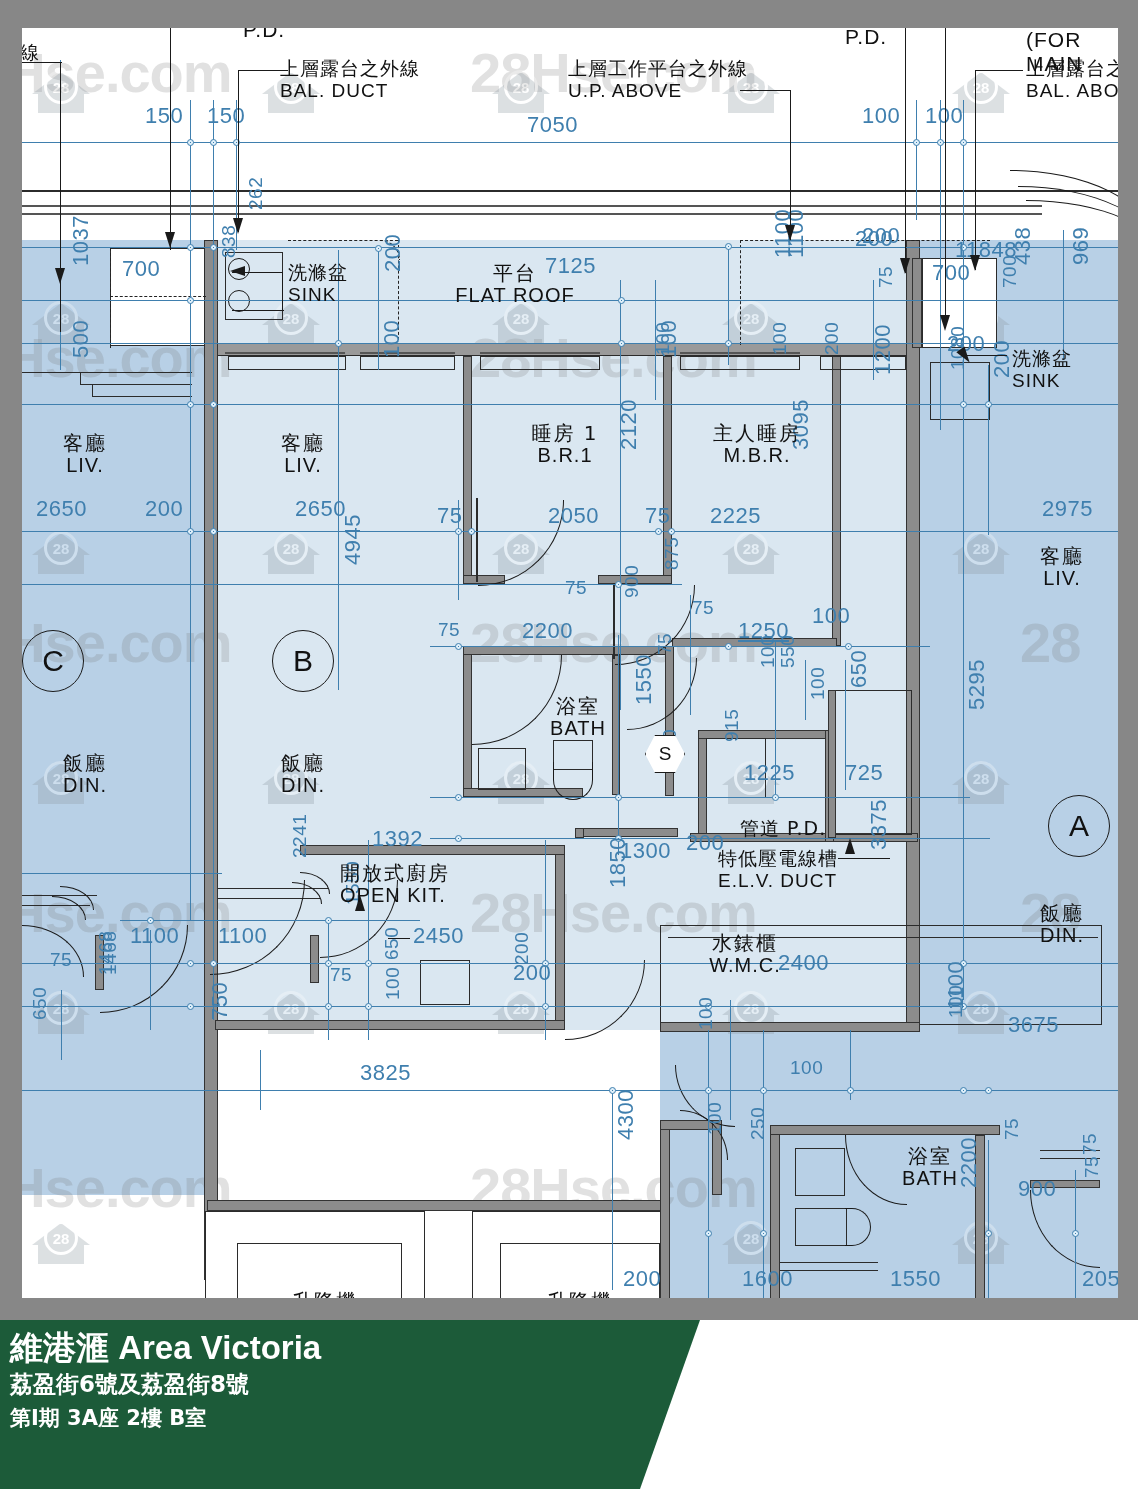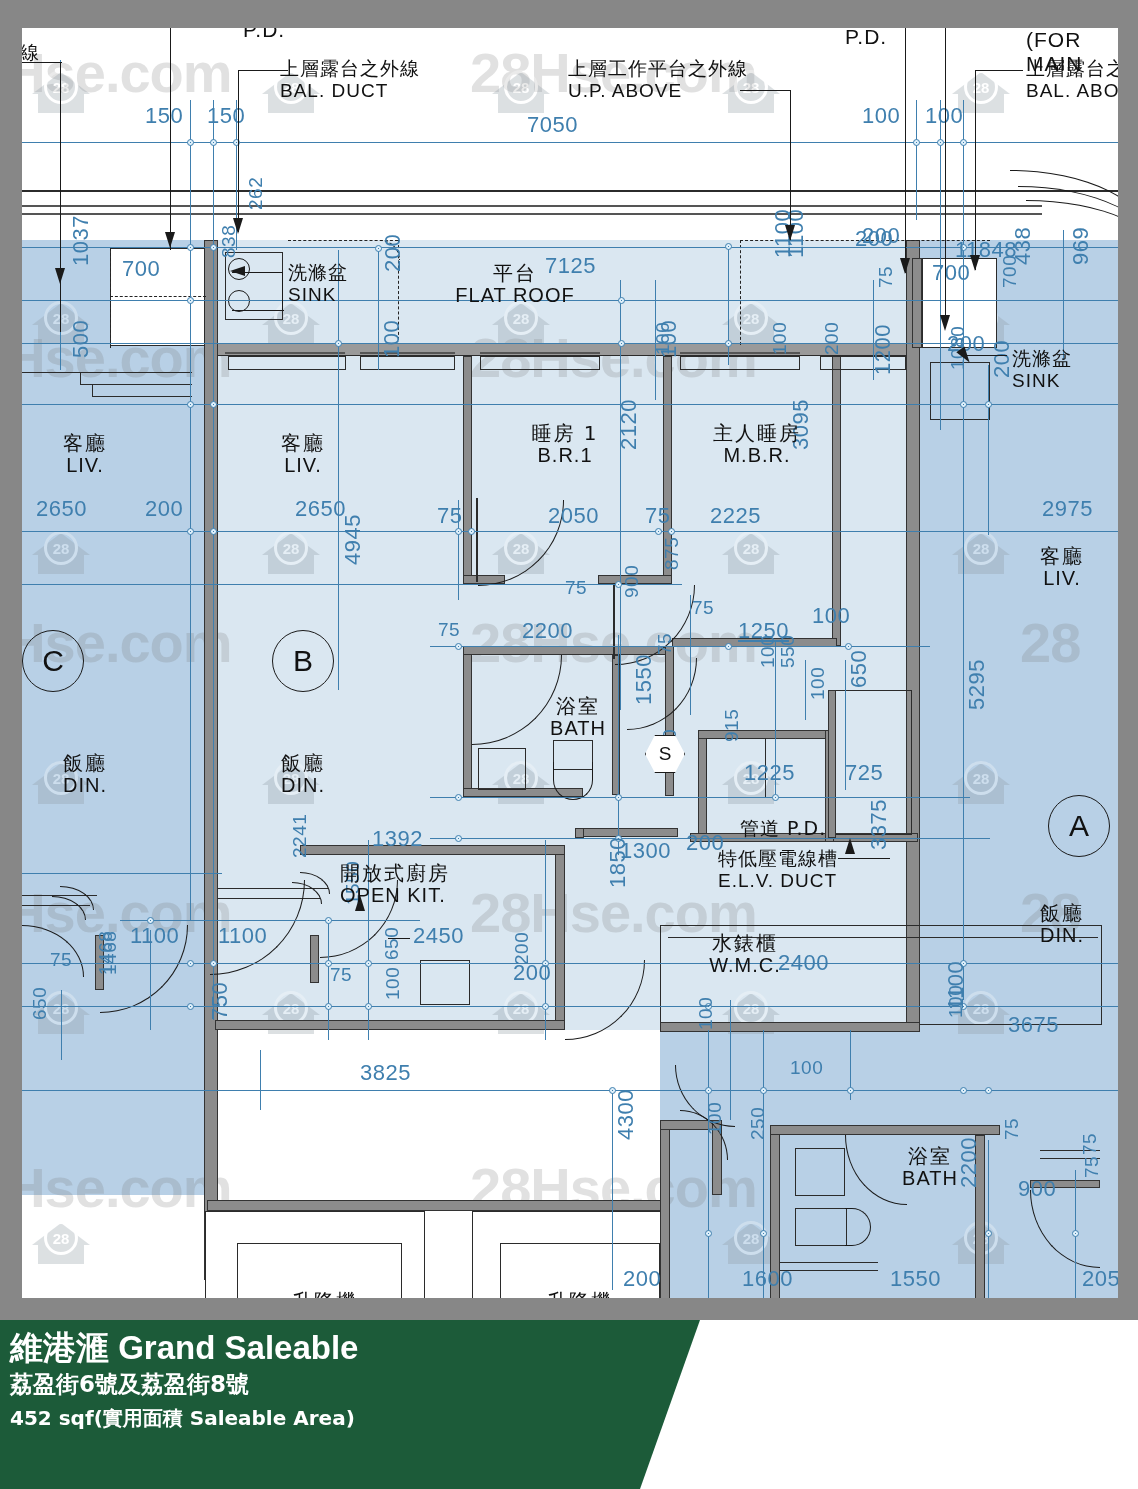--- a/index.html
+++ b/index.html
@@ -759,23 +759,23 @@
   <div class="ucirc" style="left:22px;top:630px;">C</div>
   <div class="ucirc" style="left:272px;top:630px;">B</div>
   <div class="ucirc" style="left:1048px;top:795px;">A</div>
   <div class="scirc" style="left:645px;top:735px;">S</div>
 
 </div>
 
 <div id="footer">
   <div id="footerGreen"></div>
   <div id="footerText">
-    <div class="t1">維港滙 Grand Saleable</div>
+    <div class="t1">維港滙 Area Victoria</div>
     <div class="t2">荔盈街6號及荔盈街8號</div>
-    <div class="t4">452 sqf(實用面積 Saleable Area)</div>
+    <div class="t3">第I期 3A座 2樓 B室</div>
   </div>
 
 </div>
 
 <div class="bandTop"></div>
 <div class="bandLeft"></div>
 <div class="bandRight"></div>
 <div class="bandBottom" style="top:1298px;"></div>
 
 </body></html>

